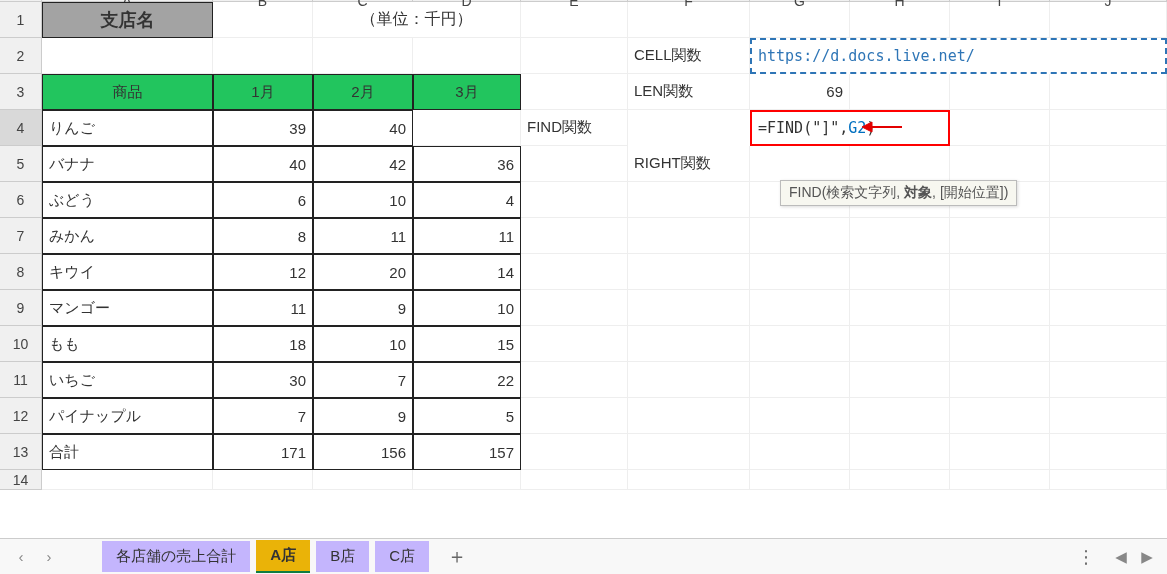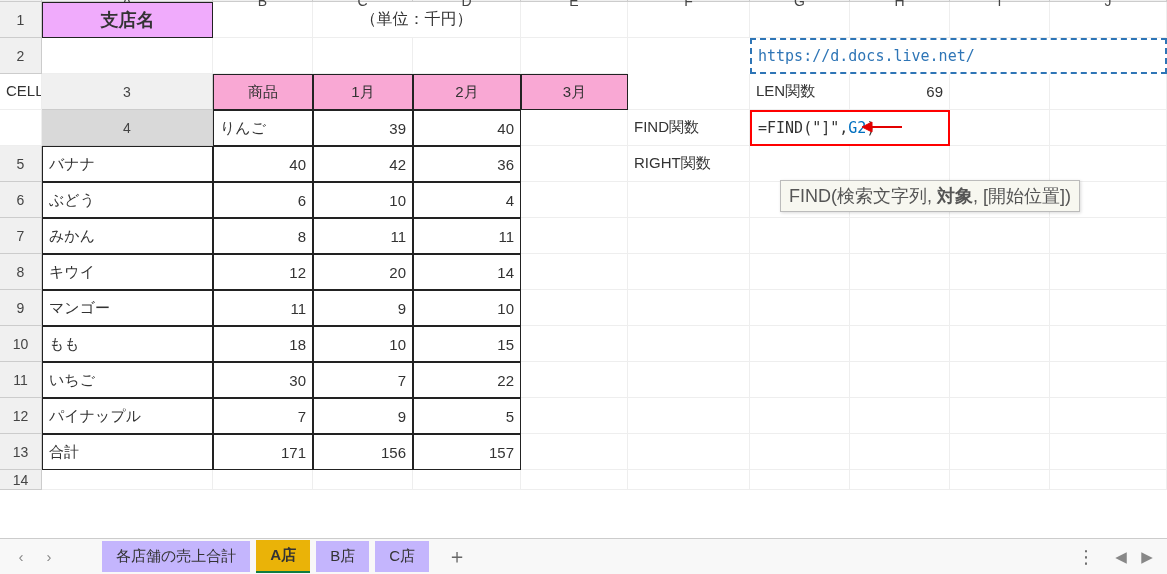--- a/index.html
+++ b/index.html
@@ -18,35 +18,35 @@
 .grid { display: grid; grid-template-columns: 42px 171px 100px 100px 108px 107px 122px 100px 100px 100px 117px; grid-template-rows: 2px 36px 36px 36px 36px 36px 36px 36px 36px 36px 36px 36px 36px 36px 20px; }
 
 .hdr { background: #f0f0f0; border-right: 1px solid #ccc; border-bottom: 1px solid #ccc; display: flex; align-items: center; justify-content: center; font-size: 14px; color: #444; }
 .rowhdr { background: #f0f0f0; border-right: 1px solid #ccc; border-bottom: 1px solid #ccc; display: flex; align-items: center; justify-content: center; font-size: 14px; color: #444; }
 .rowhdr.active { background: #d9d9d9; }
 .corner { background: #f0f0f0; border-right:1px solid #ccc; border-bottom:1px solid #ccc; }
 
 .cell { border-right: 1px solid #eee; border-bottom: 1px solid #eee; padding: 0 6px; display:flex; align-items:center; overflow:hidden; white-space:nowrap; }
 .cell.rnum { justify-content: flex-end; }
 
-.a1 { background: #f0abfc; font-weight: bold; font-size: 18px; justify-content:center; border: 1px solid #222; }
+.a1 { background: #a3a3a3; font-weight: bold; font-size: 18px; justify-content:center; border: 1px solid #222; }
 .cd1 { justify-content:center; font-size:16px; }
-.tblhead { background: #f9a8d4; text-align:center; justify-content:center; border:1px solid #222; }
+.tblhead { background: #22c55e; text-align:center; justify-content:center; border:1px solid #222; }
 .tblcell { border:1px solid #222; }
 .tblcell.left { justify-content:flex-start;font-family:Liberation Serif, serif; }
 .tblcell.right { justify-content:flex-end; }
 
 .editframe { border: 2px solid red; }
 .editframe .formula { font-family: Consolas, monospace; }
 .formula .op { color:#333; }
 .formula .ref { color:#0070c0; }
 
 .g2box { border: 2px dashed #2e75b6; color:#2e75b6; justify-content:flex-start; font-family:Consolas,monospace; }
 
-.tooltip { position:absolute; left:780px; top:180px; background:#f7f7f0; border:1px solid #bbb; padding:3px 8px; font-size:18px; color:#555; font-family:"Meiryo",sans-serif; box-shadow:1px 1px 3px rgba(0,0,0,.15); z-index:10; }
+.tooltip { position:absolute; left:780px; top:180px; background:#f7f7f0; border:1px solid #bbb; padding:3px 8px; font-size:14px; color:#555; font-family:"Meiryo",sans-serif; box-shadow:1px 1px 3px rgba(0,0,0,.15); z-index:10; }
 
 .arrow { position:absolute; left:862px; top:118px; width:40px; height:18px; pointer-events:none; }
 .arrow svg line, .arrow svg polygon { stroke:#e30000; fill:#e30000; }
 
 
 .tabs { position:absolute; bottom:0; left:0; right:0; height:36px; border-top:1px solid #ccc; background:#f8f8f8; display:flex; align-items:center; padding:0 10px; gap:6px; }
 .navbtn { width:22px; height:22px; display:flex; align-items:center; justify-content:center; color:#888; cursor:pointer; }
 .tab { padding:6px 14px; background:#c4b5fd; cursor:pointer; font-size:15px; }
 .tab.active { background:#eab308; border-bottom:2px solid #107c41; font-weight:bold; }
 .addtab { padding:0 12px; font-size:20px; color:#666; cursor:pointer; }
@@ -80,22 +80,22 @@
   <div class="cell"></div>
   <div class="cell"></div>
   <div class="cell"></div>
 
   <div class="rowhdr">2</div>
   <div class="cell"></div>
   <div class="cell"></div>
   <div class="cell"></div>
   <div class="cell"></div>
   <div class="cell"></div>
+  <div class="cell">CELL関数</div>
   <div class="cell g2box" style="grid-column:8 / span 4;">https://d.docs.live.net/</div>
-  <div class="cell">CELL関数</div>
 
   <div class="rowhdr">3</div>
   <div class="cell tblhead">商品</div>
   <div class="cell tblhead">1月</div>
   <div class="cell tblhead">2月</div>
   <div class="cell tblhead">3月</div>
   <div class="cell"></div>
   <div class="cell">LEN関数</div>
   <div class="cell rnum">69</div>
   <div class="cell"></div>

